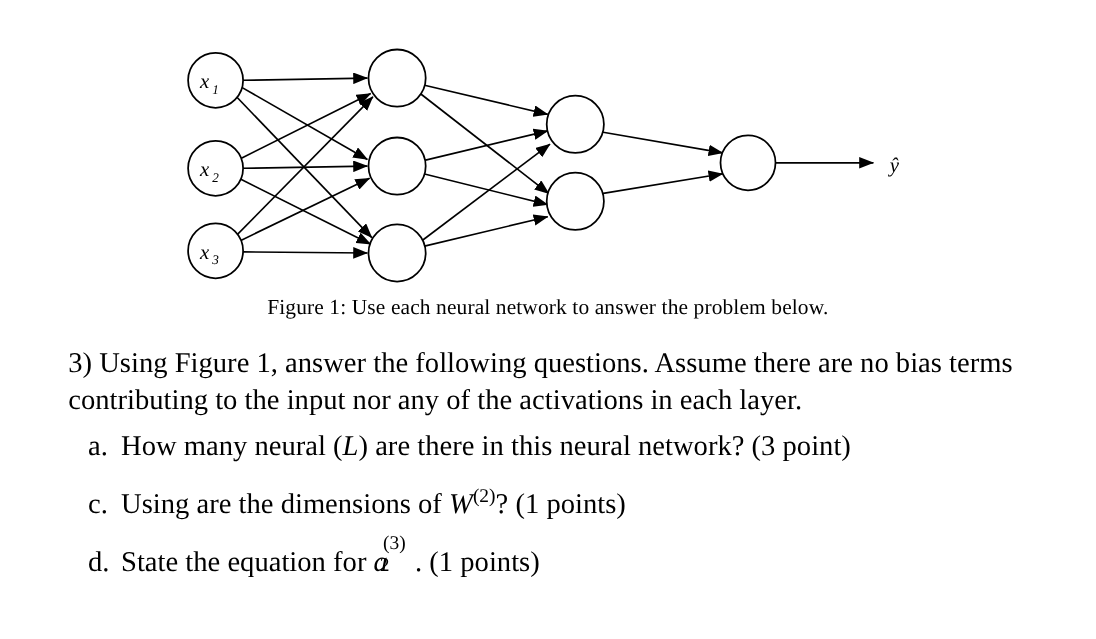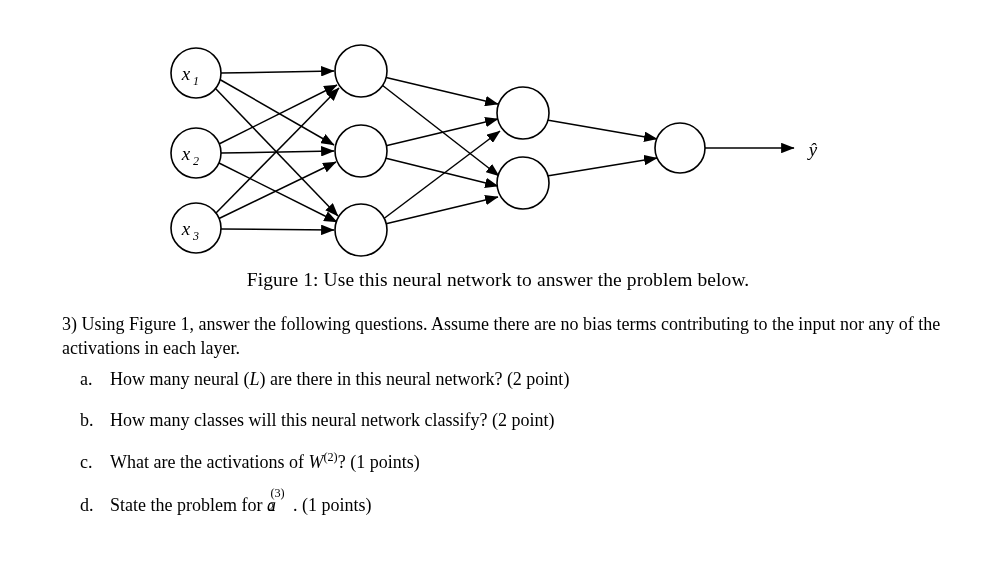--- a/index.html
+++ b/index.html
@@ -71,21 +71,21 @@
     line-height: 1.2;
     letter-spacing: 0.1px;
   }
 
   
   #problem-block {
     position: absolute;
     left: 62px;
     top: 313px;
     width: 912px;
-    font-size: 18px;
+    font-size: 26px;
     line-height: 1.32;
   }
   #problem-intro {
     text-align: left;
     text-indent: 0;
   }
   #sub-questions {
     margin: 0;
     padding: 0;
     list-style: none;
@@ -202,38 +202,35 @@
     </g>
 
     <g>
       <circle class="node-circle" cx="680" cy="148" r="25"></circle>
     </g>
 
     <text class="output-label" x="813" y="156" text-anchor="middle">ŷ</text>
   </svg>
 </div>
 
-<div id="figure-caption">Figure 1: Use this neural network to answer the problem below.</div>
+<div id="figure-caption">Figure 1: Use each neural network to answer the problem below.</div>
 
 <div id="problem-block">
 
   <div id="problem-intro">3) Using Figure 1, answer the following questions.  Assume there are no bias terms contributing to the input nor any of the activations in each layer.</div>
 
   <ol id="sub-questions">
 
     <li>
-      <span class="item-letter">a.</span><span>How many neural (</span><span class="mathit">L</span><span>) are there in this neural network?  (2 point)</span>
+      <span class="item-letter">a.</span><span>How many neural (</span><span class="mathit">L</span><span>) are there in this neural network?  (3 point)</span>
     </li>
 
+
     <li>
-      <span class="item-letter">b.</span><span>How many classes will this neural network classify?  (2 point)</span>
+      <span class="item-letter">c.</span><span>Using are the dimensions of </span><span class="mathit">W</span><span class="sup-paren">(2)</span><span>?  (1 points)</span>
     </li>
 
     <li>
-      <span class="item-letter">c.</span><span>What are the activations of </span><span class="mathit">W</span><span class="sup-paren">(2)</span><span>?  (1 points)</span>
-    </li>
-
-    <li>
-      <span class="item-letter">d.</span><span>State the problem for </span><span class="mathit">a</span><span class="subsup"><span class="sub">2</span><span class="sup">(3)</span></span><span>.  (1 points)</span>
+      <span class="item-letter">d.</span><span>State the equation for </span><span class="mathit">a</span><span class="subsup"><span class="sub">2</span><span class="sup">(3)</span></span><span>.  (1 points)</span>
     </li>
 
   </ol>
 </div>
 
 </body></html>

